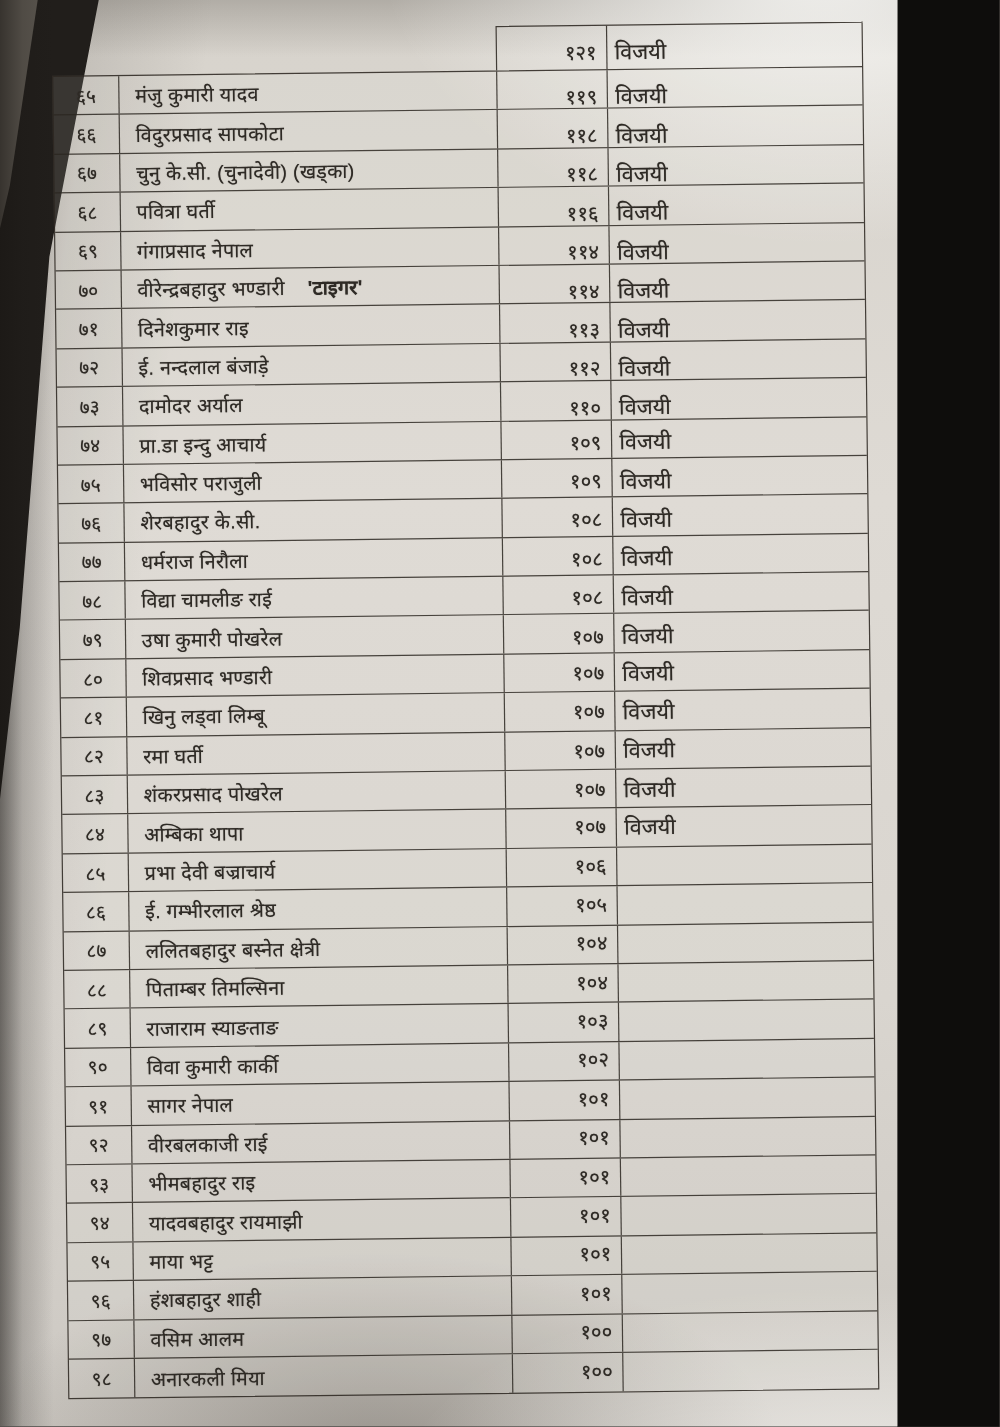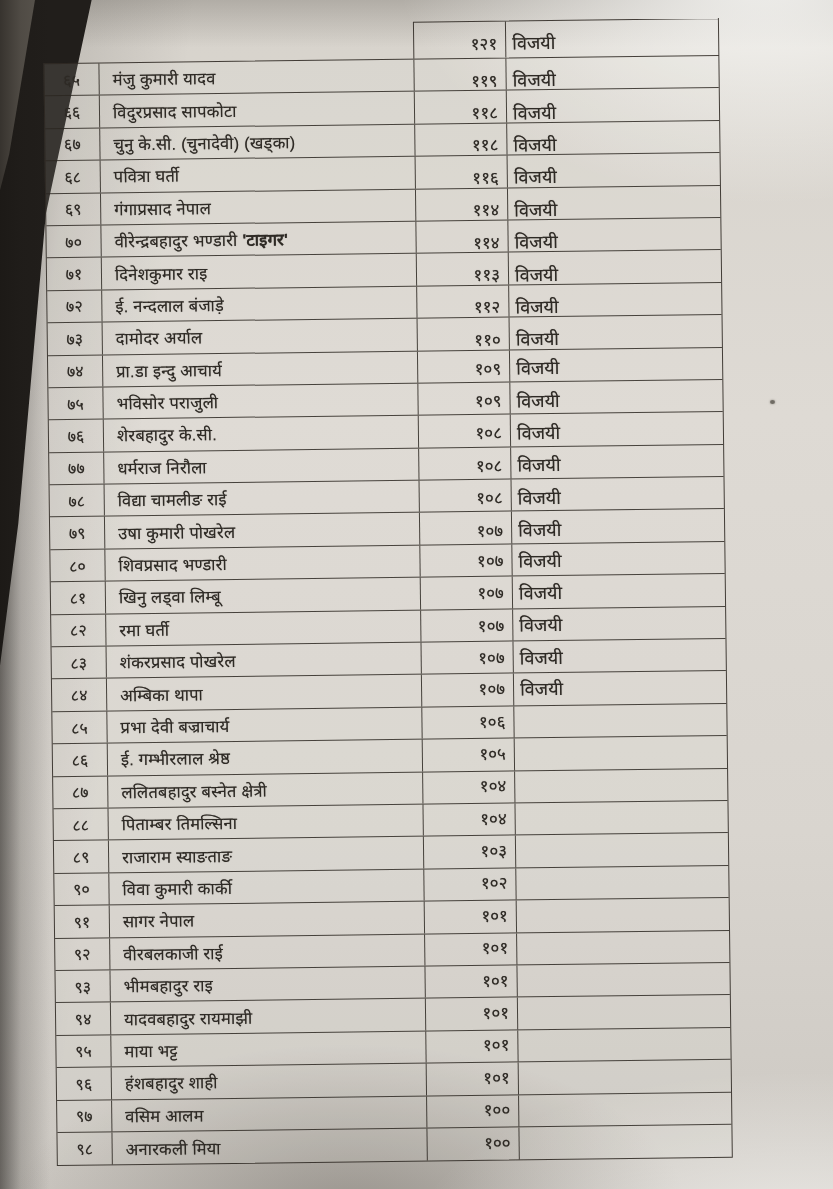--- a/index.html
+++ b/index.html
@@ -1,18 +1,18 @@
 <!DOCTYPE html>
 <html><head>
 <meta charset="utf-8">
 <style>
   html,body{margin:0;padding:0;}
   body{background:#0e0d0c;font-family:"Liberation Sans","DejaVu Sans",sans-serif;}
   .photo{
-    position:relative;width:833px;height:1189px;overflow:hidden;
+    position:relative;width:748px;height:1189px;overflow:hidden;
     background:#171513;
   }
   
   .paper{
     position:absolute;inset:0;
     background:
       radial-gradient(ellipse 620px 420px at 92% -4%, rgba(252,252,250,0.95) 0%, rgba(252,252,250,0) 60%),
       radial-gradient(ellipse 700px 300px at 96% 104%, rgba(248,247,244,0.7) 0%, rgba(248,247,244,0) 55%),
       radial-gradient(ellipse 520px 260px at 42% 102%, rgba(68,62,54,0.38) 0%, rgba(68,62,54,0) 65%),
       linear-gradient(97deg, rgba(32,28,24,0.38) 0%, rgba(32,28,24,0.10) 9%, rgba(32,28,24,0) 20%),
@@ -70,21 +70,21 @@
   .cell{
     box-sizing:border-box;display:flex;align-items:center;overflow:hidden;
     border-right:1.5px solid rgba(44,39,33,0.85);
     white-space:nowrap;
   }
   .cell:last-child{border-right:none;}
   .c-sn{justify-content:center;font-size:16px;}
   .c-name{padding-left:13px;font-size:16.5px;letter-spacing:0.2px;}
   .c-votes{justify-content:flex-end;padding-right:8px;font-size:17px;}
   .c-result{padding-left:6px;font-size:18px;}
-  .name-em{font-weight:bold;margin-left:5px;}
+  .name-em{font-weight:bold;margin-left:19px;}
   
   .row:nth-child(-n+9) .c-votes,.row:nth-child(-n+9) .c-result{padding-top:11px;}
   .row:nth-child(n+10):nth-child(-n+15) .c-votes,
   .row:nth-child(n+10):nth-child(-n+15) .c-result{padding-top:4px;}
   .row:nth-child(n+20) .c-votes,.row:nth-child(n+20) .c-result{padding-bottom:3px;}
   
   .table-outer{text-shadow:0 0 0.7px rgba(46,42,37,0.55);}
 </style>
 </head>
 <body>

